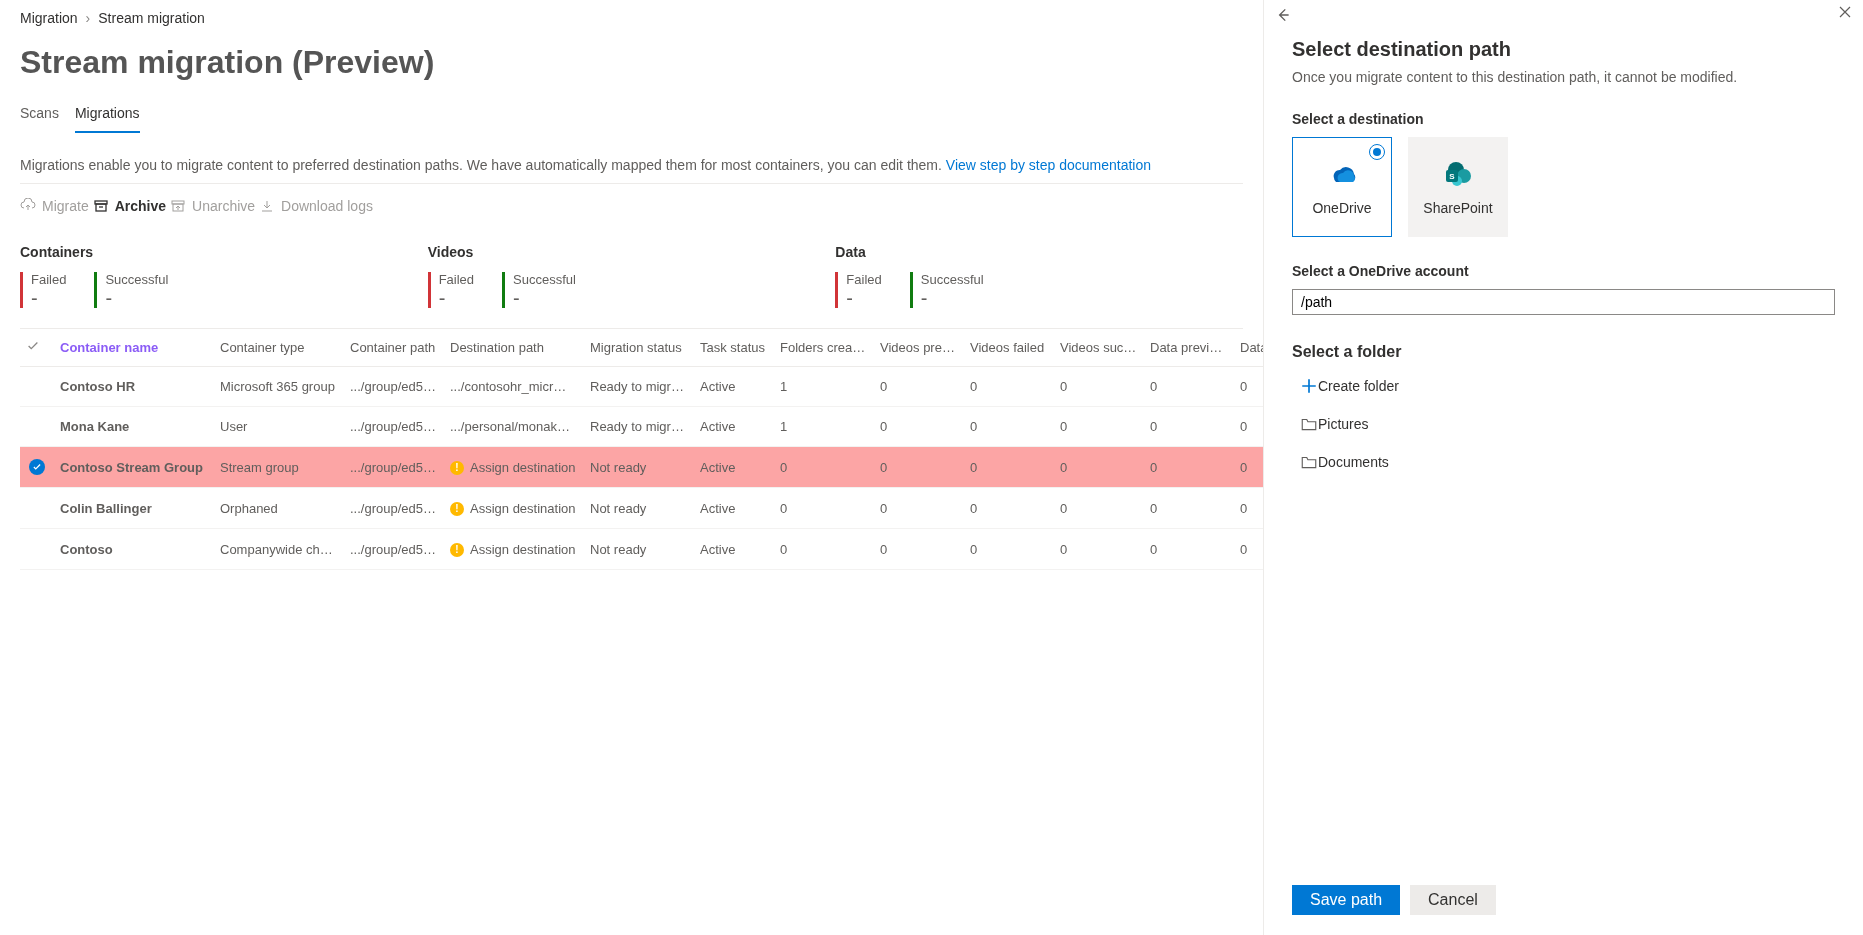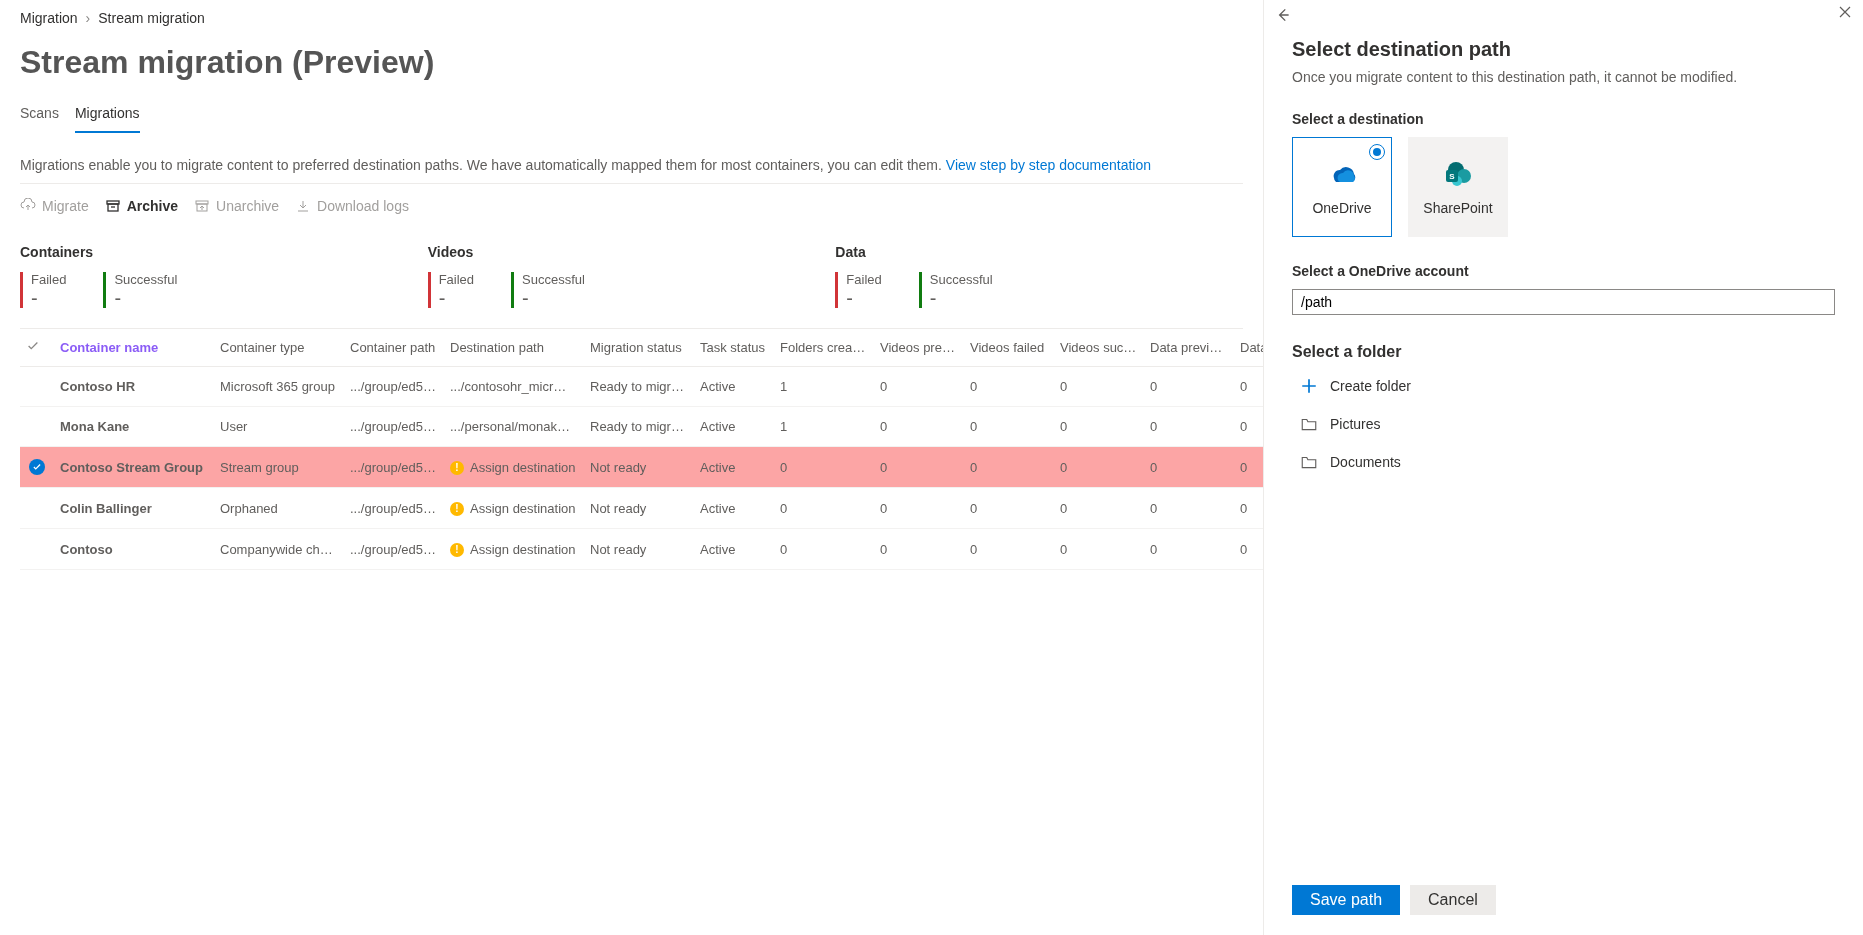--- a/index.html
+++ b/index.html
@@ -13,29 +13,29 @@
 .main { flex: 1; padding: 10px 20px 0 20px; overflow: hidden; }
 .breadcrumb { font-size: 14px; color: #323130; margin-bottom: 10px; display: flex; align-items: center; gap: 8px; }
 .breadcrumb .link { color: #323130; cursor: pointer; }
 .breadcrumb .chev { color: #8a8886; }
 .page-title { font-size: 32px; font-weight: 600; color: #555; margin: 18px 0 18px 0; }
 .tabs { display: flex; gap: 16px; border-bottom: none; margin-bottom: 10px; }
 .tab { padding: 6px 0 10px 0; font-size: 14px; color: #605e5c; cursor: pointer; border-bottom: 2px solid transparent; }
 .tab.active { color: #323130; border-bottom: 2px solid #0078d4; }
 .desc { font-size: 14px; color: #605e5c; padding: 14px 0 10px 0; border-bottom: 1px solid #edebe9; }
 .desc .doc-link { color: #0078d4; cursor: pointer; }
-.toolbar { display: flex; gap: 16px; align-items: center; padding: 14px 0 8px 0; }
+.toolbar { display: flex; gap: 4px; align-items: center; padding: 14px 0 8px 0; }
 .tool-btn { display: flex; align-items: center; gap: 6px; font-size: 14px; color: #a19f9d; cursor: pointer; background: none; border: none; }
 .tool-btn.active { color: #323130; font-weight: 600; }
 .tool-icon { width: 16px; height: 16px; display: inline-flex; align-items: center; justify-content: center; }
 
 .stats-row { display: flex; gap: 0; margin: 22px 0 10px 0; }
 .stats-col { flex: 1; }
 .stats-heading { font-weight: 600; margin-bottom: 12px; font-size: 14px; }
-.stats-items { display: flex; gap: 37px; }
+.stats-items { display: flex; gap: 28px; }
 .stat { display: flex; gap: 8px; align-items: flex-start; }
 .stat-bar { width: 3px; height: 36px; background: #d13438; }
 .stat-bar.green { background: #107c10; }
 .stat-text .lbl { font-size: 13px; color: #605e5c; }
 .stat-text .val { font-size: 20px; font-weight: 300; color: #605e5c; margin-top: 0; }
 
 .tbl-wrap { margin-top: 18px; border-top: 1px solid #edebe9; }
 .tbl { width: 100%; border-collapse: collapse; table-layout: fixed; }
 .tbl th { text-align: left; font-weight: 400; font-size: 13px; color: #605e5c; padding: 10px 6px; border-bottom: 1px solid #edebe9; white-space: nowrap; overflow: hidden; text-overflow: ellipsis; }
 .tbl td { padding: 12px 6px; border-bottom: 1px solid #f3f2f1; font-size: 13px; color: #605e5c; white-space: nowrap; overflow: hidden; text-overflow: ellipsis; }
@@ -61,21 +61,21 @@
 .dest-card.selected { border:1px solid #0078d4; }
 .dest-card .radio { position:absolute; top:6px; right:6px; width:16px; height:16px; border:1px solid #0078d4; border-radius:50%; display:flex; align-items:center; justify-content:center; }
 .dest-card .radio .dot { width:8px; height:8px; border-radius:50%; background:#0078d4; }
 .dest-card .icon-big { width:32px; height:32px; }
 .onedrive-icon { display:block; }
 .sharepoint-icon { display:block; }
 .path-input { width:100%; border:1px solid #8a8886; padding:4px 8px; font-size:14px; margin-bottom: 24px; }
 .folder-label { font-weight:600; font-size:16px; margin:4px 0 6px 0; }
 .folder-list { margin-top:4px; }
 .folder-head { font-weight:600; padding: 6px 2px 12px 8px; border-bottom:1px solid #edebe9; font-size:14px; }
-.folder-item { display:flex; align-items:center; gap:12px; padding: 10px 2px 10px 8px; cursor:pointer; font-size:14px; }
+.folder-item { display:flex; align-items:center; gap:0; padding: 10px 2px 10px 8px; cursor:pointer; font-size:14px; }
 .folder-item .fi-icon { width:18px; height:18px; color:#605e5c; }
 .folder-item.create .fi-icon { color:#0078d4; }
 .panel-footer { padding: 12px 28px 20px 28px; display:flex; gap:10px; }
 .btn { padding: 6px 18px; font-size:16px; border:none; cursor:pointer; }
 .btn.primary { background:#0078d4; color:#fff; }
 .btn.secondary { background:#edebe9; color:#323130; }
 .close-x { cursor:pointer; color:#605e5c; font-size:16px; }
 </style>
 </head>
 <body>

